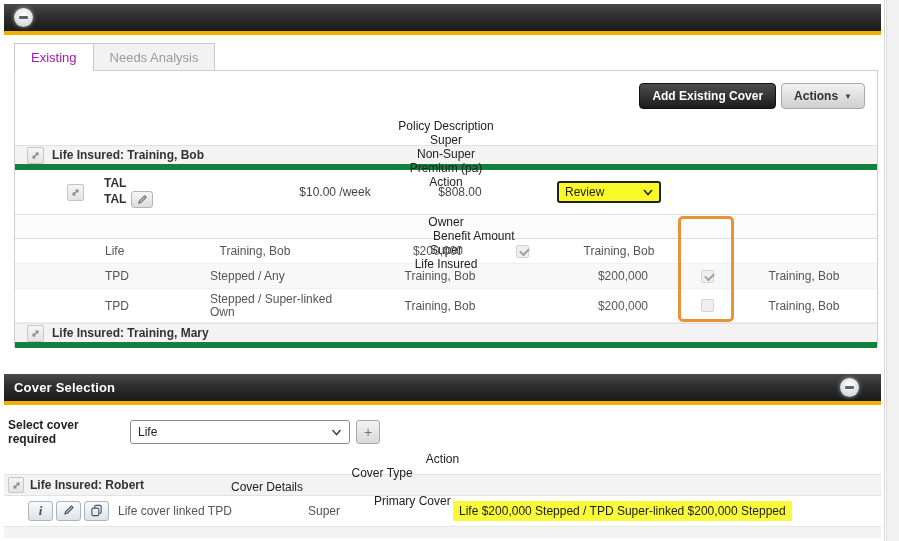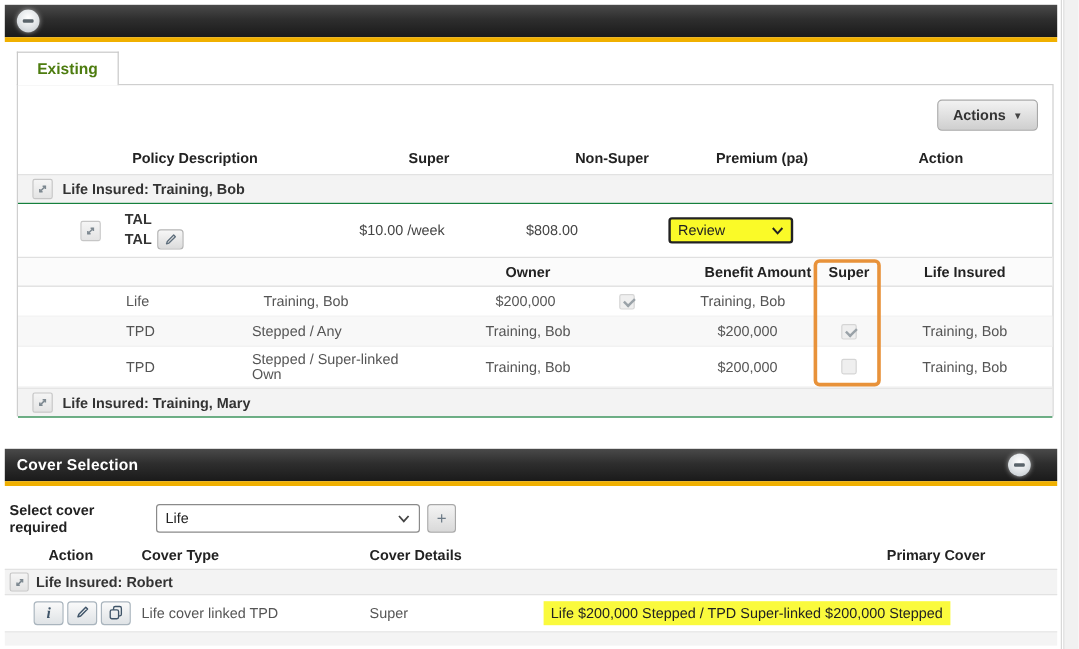--- a/index.html
+++ b/index.html
@@ -12,42 +12,42 @@
   .panel { position:absolute; left:4px; width:877px; }
   .panel-header { height:27px; background:linear-gradient(180deg,#4a4a4a 0%,#2e2e2e 45%,#1a1a1a 100%); color:#fff; display:flex; align-items:center; padding:0 10px; font-size:13px; font-weight:bold; }
   .panel-header .title { flex:1; letter-spacing:.2px; }
   .collapse-btn { width:19px; height:19px; border-radius:50%; border:none; background:radial-gradient(circle at 50% 35%, #ffffff 0%, #dfe3e6 55%, #b9c0c6 100%); box-shadow:0 0 4px rgba(255,255,255,.55); cursor:pointer; position:relative; margin-right:12px; }
   .collapse-btn .minus { position:absolute; left:5px; top:8px; width:9px; height:2.5px; background:#5a646b; border-radius:1px; }
   .gold-bar { height:4px; background:#f0b000; }
 
   
   .tabs { display:flex; margin:8px 0 0 10px; }
   .tab { padding:6px 16px; font-size:13px; border:1px solid #c9c9c9; border-bottom:none; cursor:pointer; }
-  .tab.active { background:#fff; color:#4d7c0f; font-weight:bold; position:relative; z-index:2; }
+  .tab.active { background:#fff; color:#a21caf; font-weight:normal; position:relative; z-index:2; }
   .tab.inactive { background:#f2f2f2; color:#9b9b9b; border-left:none; }
   .tab-content { position:relative; margin:0 3px 0 10px; border:1px solid #cfcfcf; background:#fff; margin-top:-1px; height:277px; padding-top:12px; }
 
   
   .btn-row { display:flex; justify-content:flex-end; gap:5px; padding-right:12px; height:26px; }
   .btn-dark { background:linear-gradient(180deg,#4d4d4d,#1c1c1c); color:#fff; border:1px solid #111; border-radius:4px; font-size:12px; font-weight:bold; padding:0 12px; cursor:pointer; font-family:inherit; }
   .btn-gray { background:linear-gradient(180deg,#f2f2f2,#cfcfcf); color:#333; border:1px solid #a8a8a8; border-radius:4px; font-size:12px; font-weight:bold; padding:0 12px; cursor:pointer; font-family:inherit; display:flex; align-items:center; gap:6px; }
   .caret { font-size:8px; color:#444; }
 
   
   .trow { display:flex; align-items:center; font-size:12px; }
-  .thead { font-weight:bold; color:#222; }
+  .thead { font-weight:normal; color:#222;flex-direction:column; }
   .cell { flex:none; }
   .tc { text-align:center; }
 
   
   .c0{width:40px;} .c-desc{width:215px;} .c-super{width:175px;} .c-nonsuper{width:130px;} .c-premium{width:120px;} .c-action{width:178px;}
   .thead-main { height:26px; margin-top:10px; }
   .thead-main .c-desc { text-align:center; }
 
-  .group-row { height:25px; background:#f3f3f3; border-top:1px solid #e2e2e2; border-bottom:1px solid #15803d; font-weight:bold; color:#333; }
+  .group-row { height:25px; background:#f3f3f3; border-top:1px solid #e2e2e2; border-bottom:6px solid #15803d; font-weight:bold; color:#333; }
   .group-row .gicon { margin-left:12px; margin-right:8px; }
 
   .icon-sq { width:17px; height:17px; border:1px solid #c6c6c6; border-radius:2px; background:linear-gradient(180deg,#f5f5f5,#e4e4e4); display:inline-flex; align-items:center; justify-content:center; cursor:pointer; flex:none; }
 
   .tal-row { height:44px; }
   .tal-flex { display:flex; align-items:center; }
   .tal-flex .icon-sq { margin-left:12px; }
   .tal-stack { margin-left:20px; font-weight:bold; color:#333; line-height:15px; }
   .tal-line2 { display:flex; align-items:center; gap:5px; }
   .mini-btn { width:22px; height:17px; border:1px solid #b5b5b5; border-radius:3px; background:linear-gradient(180deg,#f7f7f7,#dcdcdc); display:inline-flex; align-items:center; justify-content:center; cursor:pointer; }
@@ -101,24 +101,26 @@
     <section class="panel" style="top:4px">
       <div class="panel-header">
         <button class="collapse-btn">
           <span class="minus"></span>
         </button>
       </div>
       <div class="gold-bar"></div>
 
       <div class="tabs">
         <div class="tab active">Existing</div>
+        <div class="tab inactive">Needs Analysis</div>
       </div>
 
       <div class="tab-content">
         <div class="btn-row">
+          <button class="btn-dark">Add Existing Cover</button>
           <button class="btn-gray">
             <span>Actions</span>
             <span class="caret">▼</span>
           </button>
         </div>
 
         <div class="trow thead thead-main">
           <div class="cell c0"></div>
           <div class="cell c-desc">Policy Description</div>
           <div class="cell c-super tc">Super</div>

